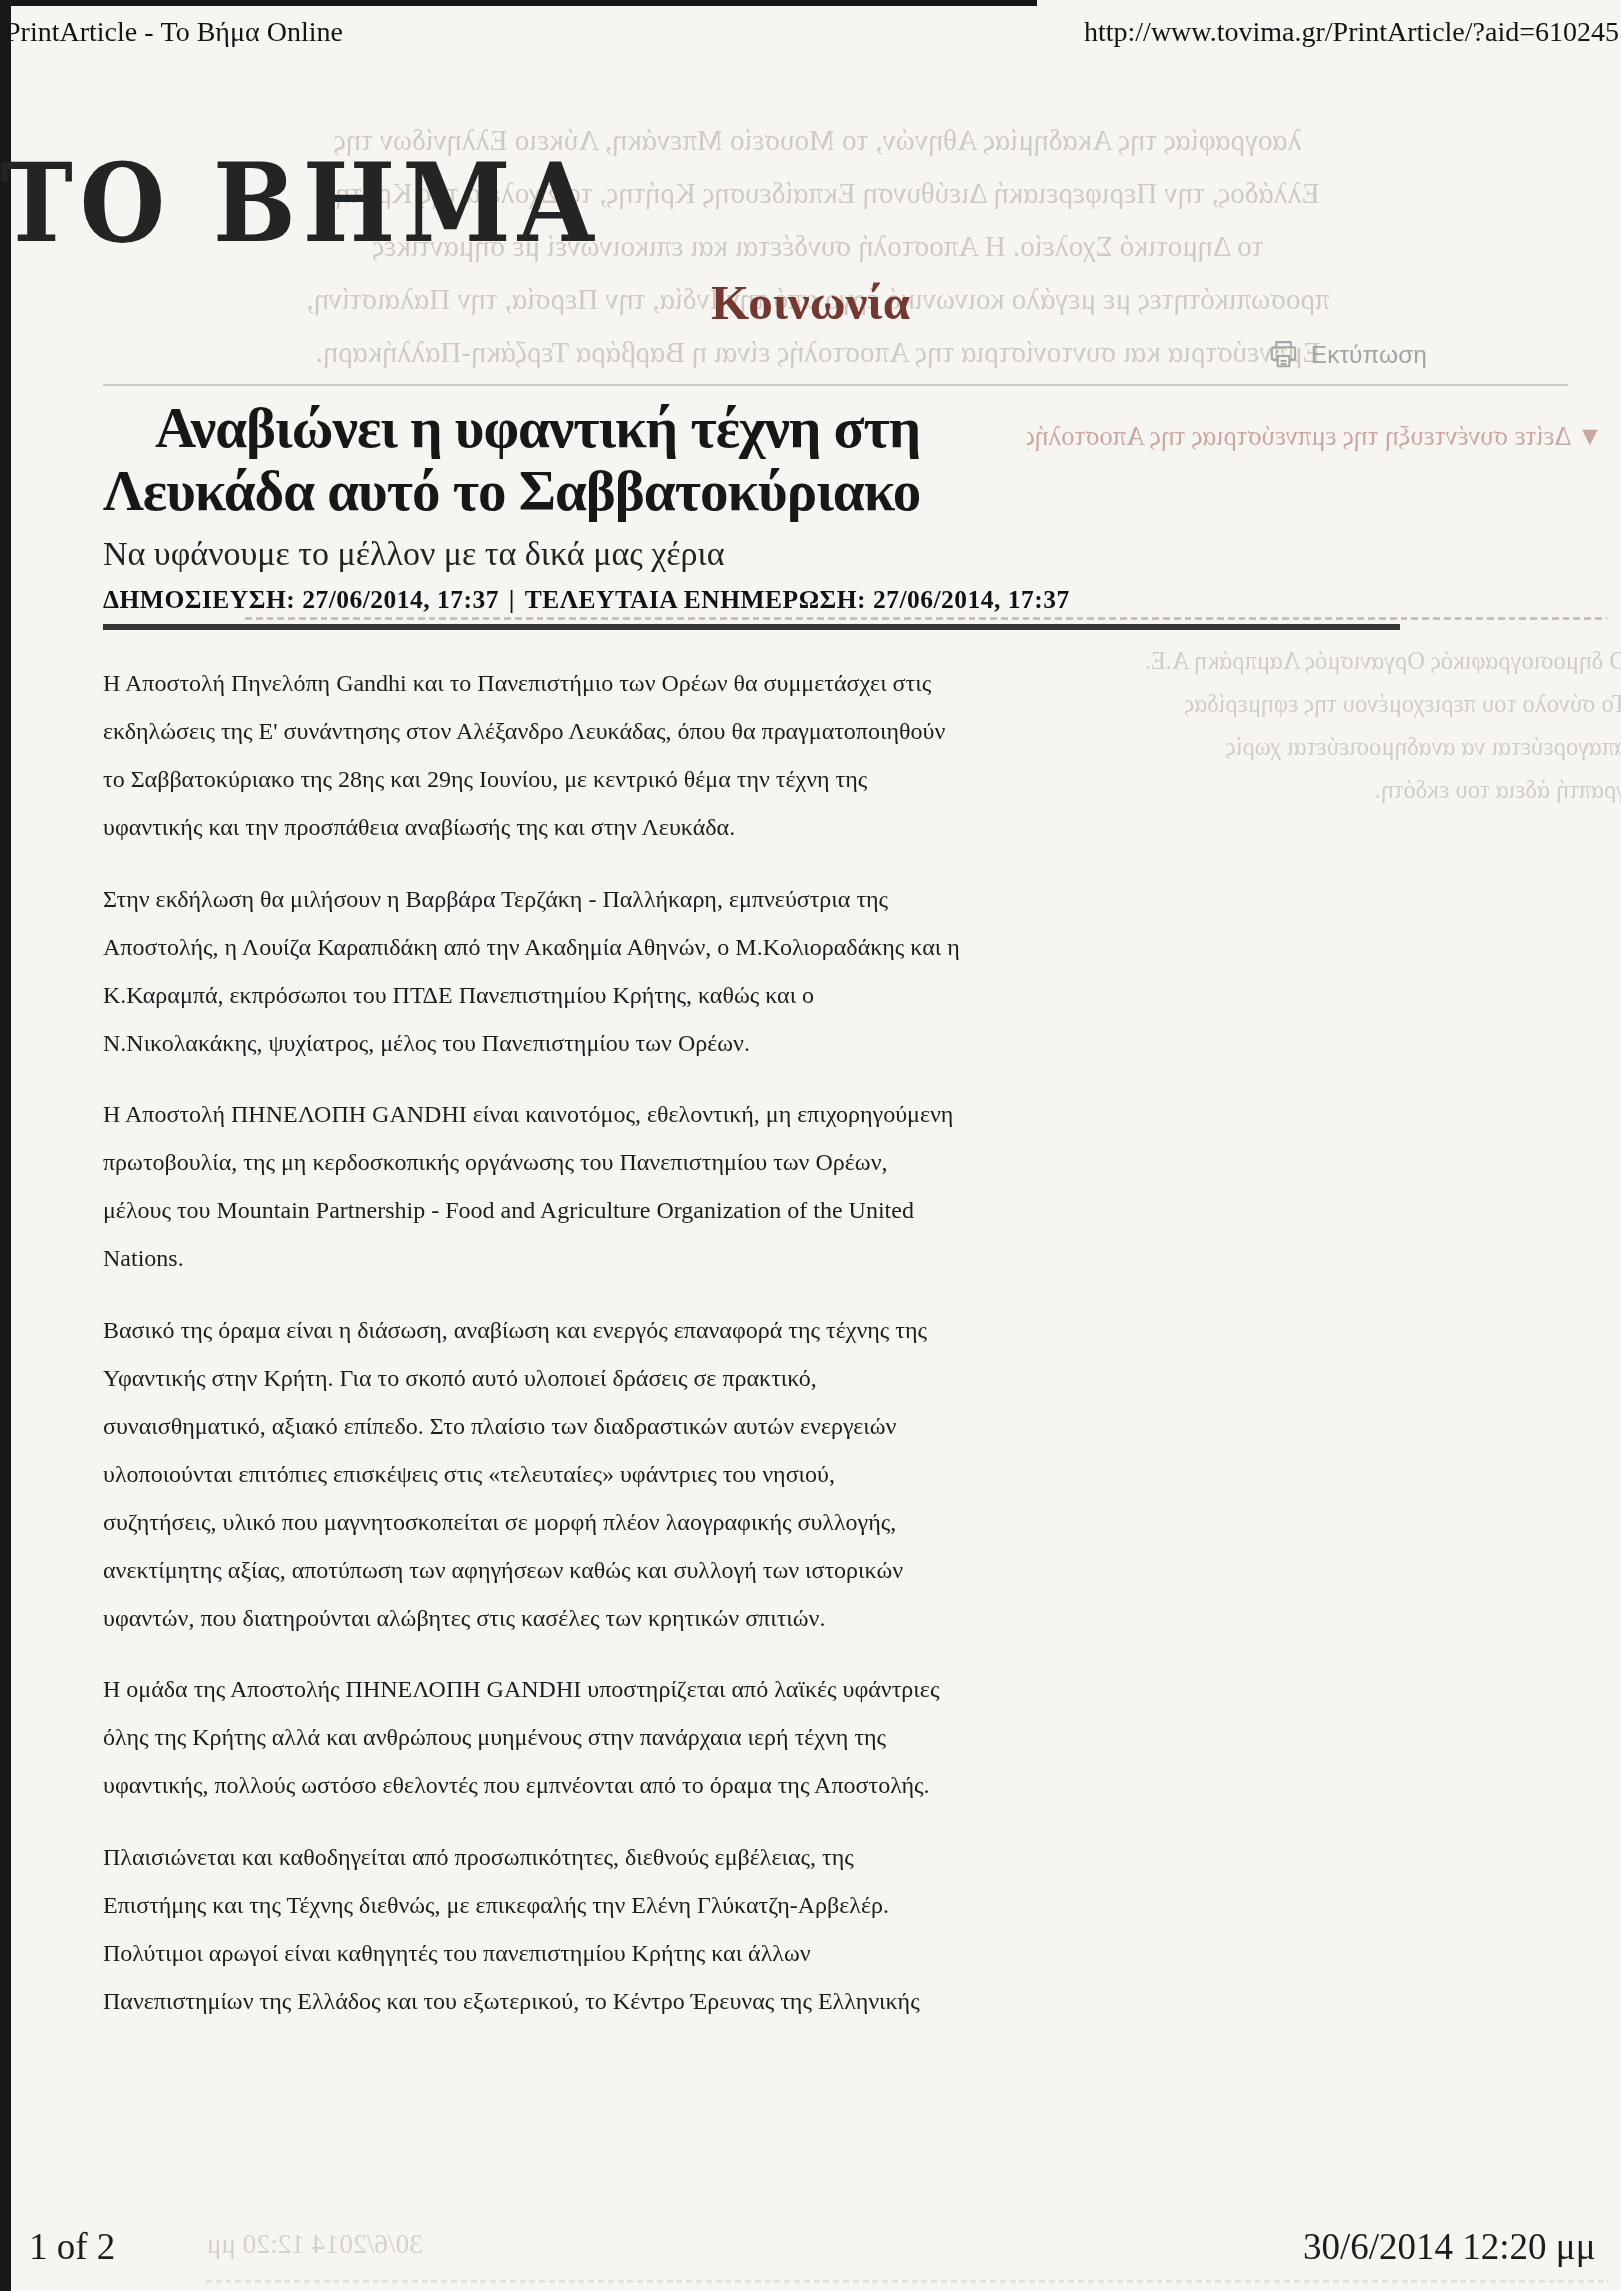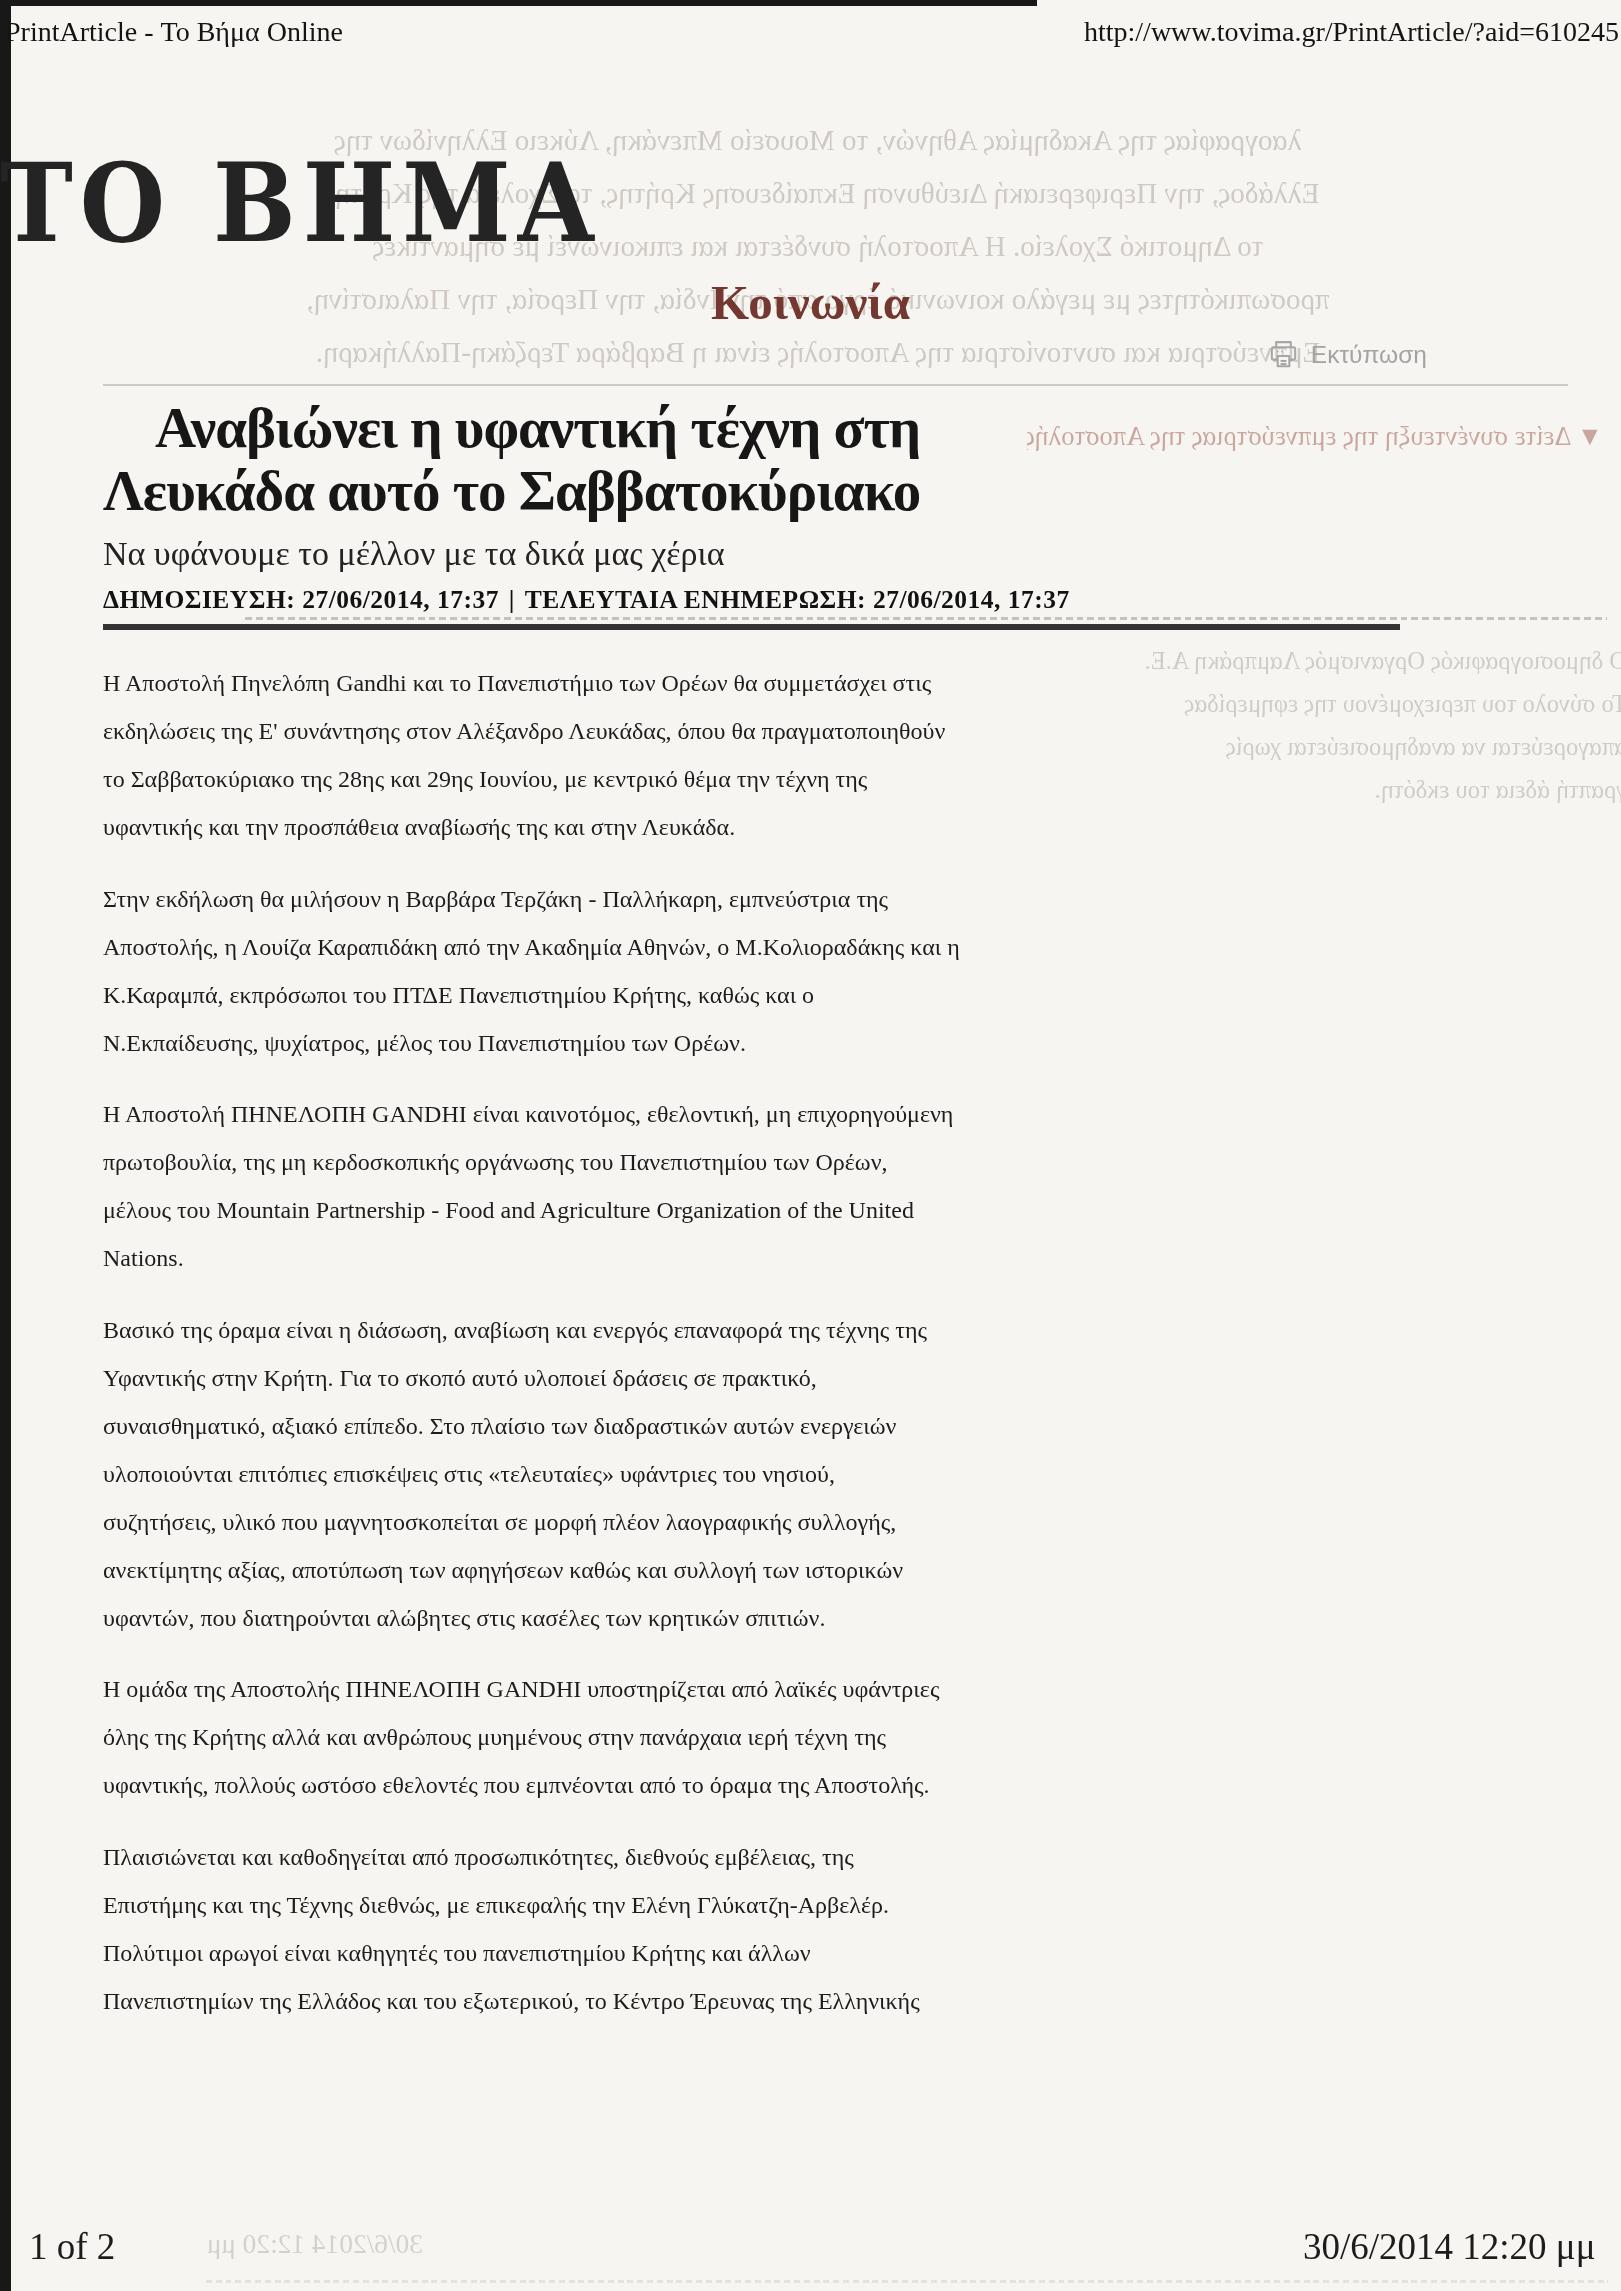--- a/index.html
+++ b/index.html
@@ -158,21 +158,21 @@
   <div class="rule-thick"></div>
 
   <div class="body-copy">
     <p class="para">Η Αποστολή Πηνελόπη Gandhi και το Πανεπιστήμιο των Ορέων θα συμμετάσχει στις
 εκδηλώσεις της Ε' συνάντησης στον Αλέξανδρο Λευκάδας, όπου θα πραγματοποιηθούν
 το Σαββατοκύριακο της 28ης και 29ης Ιουνίου, με κεντρικό θέμα την τέχνη της
 υφαντικής και την προσπάθεια αναβίωσής της και στην Λευκάδα.</p>
     <p class="para">Στην εκδήλωση θα μιλήσουν η Βαρβάρα Τερζάκη - Παλλήκαρη, εμπνεύστρια της
 Αποστολής, η Λουίζα Καραπιδάκη από την Ακαδημία Αθηνών, ο Μ.Κολιοραδάκης και η
 Κ.Καραμπά, εκπρόσωποι του ΠΤΔΕ Πανεπιστημίου Κρήτης, καθώς και ο
-Ν.Εκπαίδευσης, ψυχίατρος, μέλος του Πανεπιστημίου των Ορέων.</p>
+Ν.Νικολακάκης, ψυχίατρος, μέλος του Πανεπιστημίου των Ορέων.</p>
     <p class="para">Η Αποστολή ΠΗΝΕΛΟΠΗ GANDHI είναι καινοτόμος, εθελοντική, μη επιχορηγούμενη
 πρωτοβουλία, της μη κερδοσκοπικής οργάνωσης του Πανεπιστημίου των Ορέων,
 μέλους του Mountain Partnership - Food and Agriculture Organization of the United
 Nations.</p>
     <p class="para">Βασικό της όραμα είναι η διάσωση, αναβίωση και ενεργός επαναφορά της τέχνης της
 Υφαντικής στην Κρήτη. Για το σκοπό αυτό υλοποιεί δράσεις σε πρακτικό,
 συναισθηματικό, αξιακό επίπεδο. Στο πλαίσιο των διαδραστικών αυτών ενεργειών
 υλοποιούνται επιτόπιες επισκέψεις στις «τελευταίες» υφάντριες του νησιού,
 συζητήσεις, υλικό που μαγνητοσκοπείται σε μορφή πλέον λαογραφικής συλλογής,
 ανεκτίμητης αξίας, αποτύπωση των αφηγήσεων καθώς και συλλογή των ιστορικών

